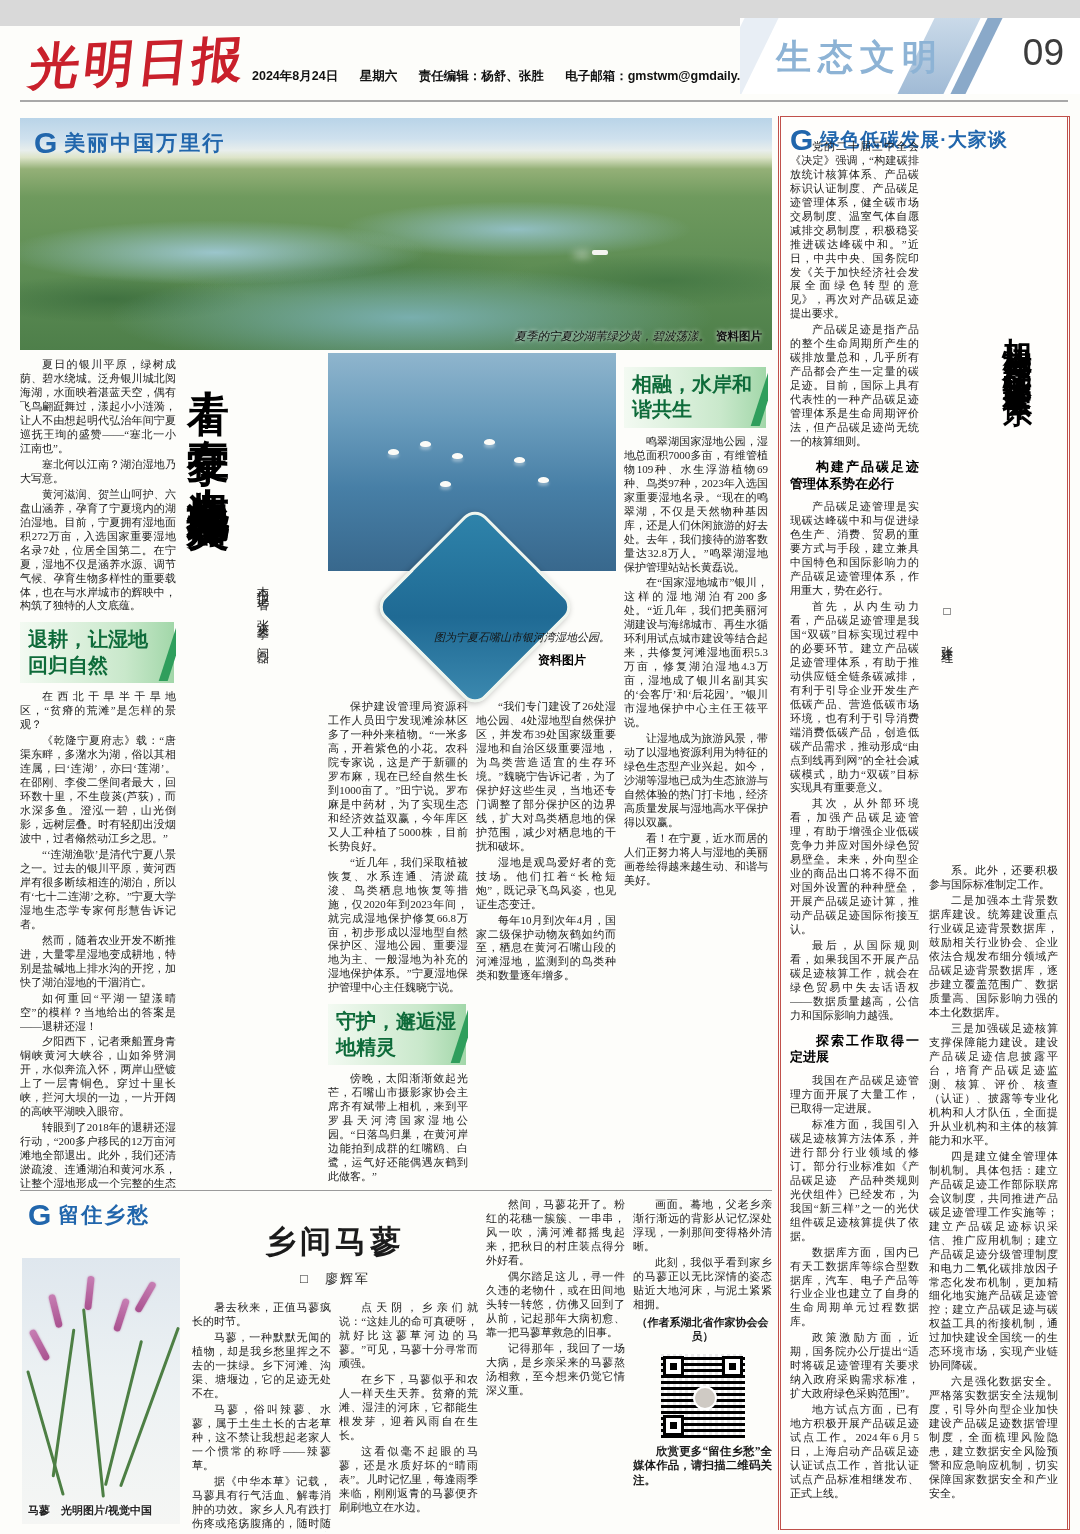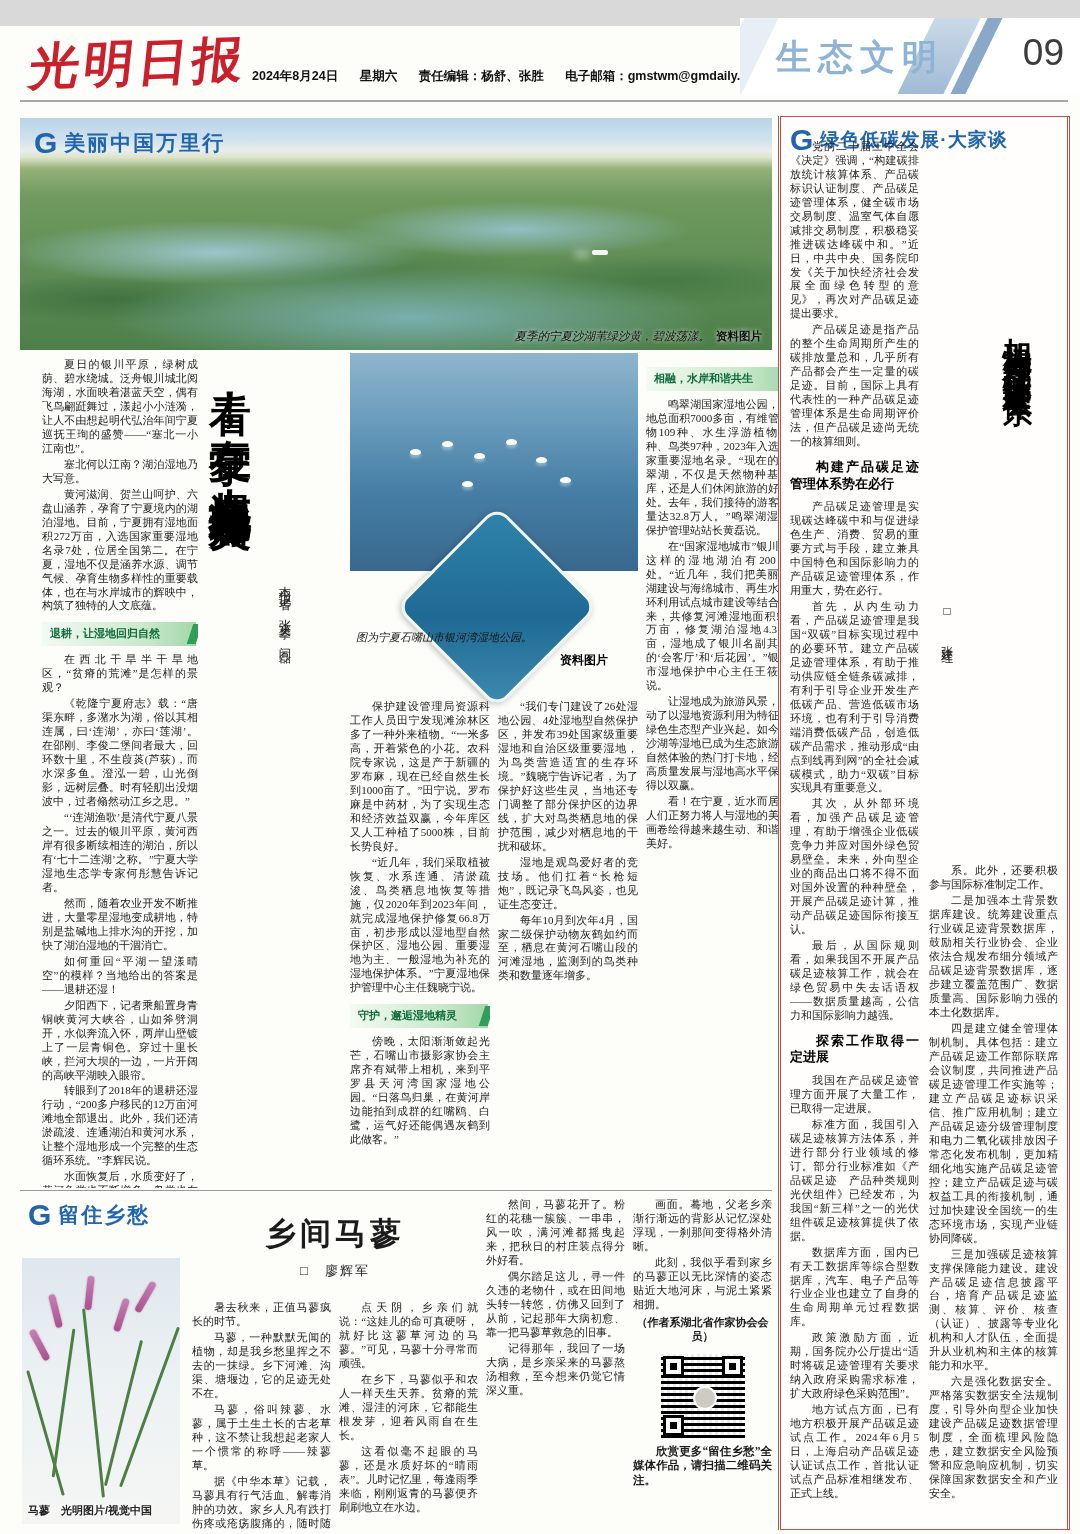--- a/index.html
+++ b/index.html
@@ -33,42 +33,42 @@
        linear-gradient(180deg,#b9d4e8 0%,#cfe1ee 9%,#e8eeec 14%,#dde4c9 17%,#94b077 22%,#6f9a5e 34%,#5a8a52 72%,#4e7f4a 100%);}
   .boat{position:absolute;left:76%;top:57%;width:16px;height:5px;background:#f4f4f0;border-radius:2px;box-shadow:-18px 2px 8px rgba(220,230,225,.8);}
   .photo-badge{position:absolute;left:14px;top:10px;}
   .badge{display:flex;align-items:center;gap:7px;}
   .badge-g{font:900 30px "Liberation Sans","DejaVu Sans",sans-serif;color:#2166ac;line-height:1;}
   .badge-label{font:900 21px "Liberation Sans","DejaVu Sans",sans-serif;color:#2166ac;letter-spacing:2px;}
   .photo-caption{position:absolute;right:10px;bottom:6px;font-size:11.5px;font-style:italic;color:#101010;
         text-shadow:0 0 4px rgba(255,255,255,.9);}
   .photo-caption b{font-style:normal;font-weight:700;margin-left:6px;}
   .cols{position:absolute;left:0;top:240px;width:752px;height:830px;display:flex;gap:8px;
-        font-size:11px;line-height:1.27;margin-left:22px;}
+        font-size:11px;line-height:1.27;}
   .col{overflow:hidden;}
   .c1{width:156px;} .c2{width:136px;position:relative;} .c3{width:140px;padding-top:342px;box-sizing:border-box;}
   .c4{width:140px;padding-top:342px;box-sizing:border-box;} .c5{width:144px;}
   .para{text-indent:2em;text-align:justify;margin:0 0 2px;}
   .green-head{position:relative;background:linear-gradient(90deg,#f3faf2,#c9e8cb 68%,#a2d7a9);
-        color:#0e6b3a;font-weight:700;font-size:11px;padding:5px 8px;margin:9px 2px 7px 0;text-indent:0;
+        color:#0e6b3a;font-weight:700;font-size:20px;padding:5px 8px;margin:9px 2px 7px 0;text-indent:0;
         font-family:"Liberation Sans","DejaVu Sans",sans-serif;}
   .green-head::after{content:'';position:absolute;right:-3px;top:2px;bottom:2px;width:9px;background:#2f9e5c;transform:skewX(-18deg);}
   .v-head{writing-mode:vertical-rl;text-orientation:upright;position:absolute;left:0;top:2px;height:100%;
         font-weight:900;font-size:42px;line-height:1.12;letter-spacing:2px;color:#000;}
   .v-byline{writing-mode:vertical-rl;text-orientation:upright;position:absolute;left:70px;top:218px;
         font-size:12.5px;letter-spacing:4px;color:#222;}
   
   .composite{position:absolute;left:308px;top:-5px;width:288px;height:345px;}
   .photo-swan{position:absolute;left:0;top:0;width:288px;height:218px;overflow:hidden;
         background:linear-gradient(180deg,#8fb5cd 0%,#6b9dbd 30%,#477fa6 62%,#38688d 100%);}
   .swan{position:absolute;width:11px;height:6px;background:#fbfbf7;border-radius:50% 50% 45% 45%;box-shadow:0 3px 3px rgba(255,255,255,.35);}
   .diamond{position:absolute;left:75px;top:182px;width:138px;height:138px;transform:rotate(45deg);
         border-radius:16px;border:3px solid #eef5ee;box-shadow:0 2px 6px rgba(0,0,0,.25);
         background:linear-gradient(135deg,#2f84ab 0%,#1f6a94 55%,#3d8ab0 100%);}
-  .diamond-caption{position:absolute;left:6px;top:278px;width:276px;text-align:left;font-size:11px;font-style:italic;color:#151515;}
+  .diamond-caption{position:absolute;left:6px;top:278px;width:276px;text-align:right;font-size:11px;font-style:italic;color:#151515;}
   .diamond-credit{position:absolute;right:30px;top:300px;font-size:12px;font-weight:700;color:#000;}
   
   .right-box{position:absolute;left:778px;top:116px;width:292px;height:1414px;box-sizing:border-box;
         border-top:1px solid #c0504a;border-bottom:1px solid #c0504a;
         border-left:3px double #c0504a;border-right:3px double #c0504a;
         background:#fffefc;padding:8px 9px;}
   .right-box .badge-label{font-size:19px;letter-spacing:1px;}
   .rb-cols{display:flex;gap:10px;margin-top:8px;height:1340px;font-size:11px;line-height:1.27;align-items:flex-end;}
   .rb-col{width:131px;overflow:hidden;}
   .sub-head{font-weight:700;font-size:13px;color:#000;margin:10px 0 8px;text-indent:2em;text-align:justify;
@@ -84,21 +84,21 @@
   .bf-badge{position:absolute;left:8px;top:4px;}
   .photo-flower{position:absolute;left:2px;top:62px;width:158px;height:266px;overflow:hidden;
         background:linear-gradient(180deg,#dfe7ee 0%,#ecf1f3 45%,#f5f6f4 100%);}
   .stem{position:absolute;width:3px;height:150px;background:#4d7f44;border-radius:2px;}
   .spike{position:absolute;width:7px;height:34px;border-radius:4px;background:linear-gradient(180deg,#c77fb4,#a9518f);box-shadow:0 0 2px rgba(170,80,140,.6);}
   .flower-caption{position:absolute;left:6px;bottom:6px;font:700 11px "Liberation Sans","DejaVu Sans",sans-serif;
         color:#222;text-shadow:0 0 3px #fff,0 0 5px #fff;}
   .bf-text{position:absolute;left:172px;top:2px;right:0;bottom:0;display:flex;gap:8px;font-size:11px;line-height:1.27;}
   .bf-left{width:286px;display:flex;flex-direction:column;}
   .bf-titleblock{height:92px;text-align:center;}
-  .bf-title{font-size:31px;font-weight:900;letter-spacing:4px;margin-top:16px;}
+  .bf-title{font-size:31px;font-weight:900;letter-spacing:4px;margin-top:24px;}
   .bf-byline{font-size:13px;margin-top:10px;letter-spacing:2px;}
   .bf-left-cols{display:flex;gap:8px;flex:1;overflow:hidden;margin-top:11px;}
   .bfc{width:139px;overflow:hidden;}
   .bf-c3,.bf-c4{width:139px;overflow:hidden;}
   .bf-author{font-weight:700;text-align:center;margin-top:4px;}
   .qr{position:relative;width:84px;height:84px;margin:10px auto 4px;
       background:repeating-linear-gradient(0deg,#000 0 3px,rgba(255,255,255,.92) 3px 6px),
                  repeating-linear-gradient(90deg,#000 0 3px,#fff 3px 6px);}
   .qr .f{position:absolute;width:15px;height:15px;border:3px solid #000;background:#fff;box-sizing:content-box;}
   .qr .f::after{content:'';position:absolute;left:4px;top:4px;width:7px;height:7px;background:#000;}
@@ -220,22 +220,22 @@
           <div class="para">地方试点方面，已有地方积极开展产品碳足迹试点工作。2024年6月5日，上海启动产品碳足迹认证试点工作，首批认证试点产品标准相继发布、正式上线。</div>
         </div>
       <div class="rb-col">
         <div class="vtitle-wrap">
           <div class="vtitle">加快构建产品碳足迹管理体系</div>
           <div class="vtitle-by">□　张建红</div>
         </div>
         <div>
             <div class="para">系。此外，还要积极参与国际标准制定工作。</div>
             <div class="para">二是加强本土背景数据库建设。统筹建设重点行业碳足迹背景数据库，鼓励相关行业协会、企业依法合规发布细分领域产品碳足迹背景数据库，逐步建立覆盖范围广、数据质量高、国际影响力强的本土化数据库。</div>
+            <div class="para">三是加强碳足迹核算支撑保障能力建设。建设产品碳足迹信息披露平台，培育产品碳足迹监测、核算、评价、核查（认证）、披露等专业化机构和人才队伍，全面提升从业机构和主体的核算能力和水平。</div>
             <div class="para">四是建立健全管理体制机制。具体包括：建立产品碳足迹工作部际联席会议制度，共同推进产品碳足迹管理工作实施等；建立产品碳足迹标识采信、推广应用机制；建立产品碳足迹分级管理制度和电力二氧化碳排放因子常态化发布机制，更加精细化地实施产品碳足迹管控；建立产品碳足迹与碳权益工具的衔接机制，通过加快建设全国统一的生态环境市场，实现产业链协同降碳。</div>
-            <div class="para">三是加强碳足迹核算支撑保障能力建设。建设产品碳足迹信息披露平台，培育产品碳足迹监测、核算、评价、核查（认证）、披露等专业化机构和人才队伍，全面提升从业机构和主体的核算能力和水平。</div>
             <div class="para">六是强化数据安全。严格落实数据安全法规制度，引导外向型企业加快建设产品碳足迹数据管理制度，全面梳理风险隐患，建立数据安全风险预警和应急响应机制，切实保障国家数据安全和产业安全。</div>
           </div>
 
       </div>
     </div>
   </aside>
 
   <div class="bottom-rule"></div>
   <section class="bottom-feature">
     <div class="bf-badge badge">

